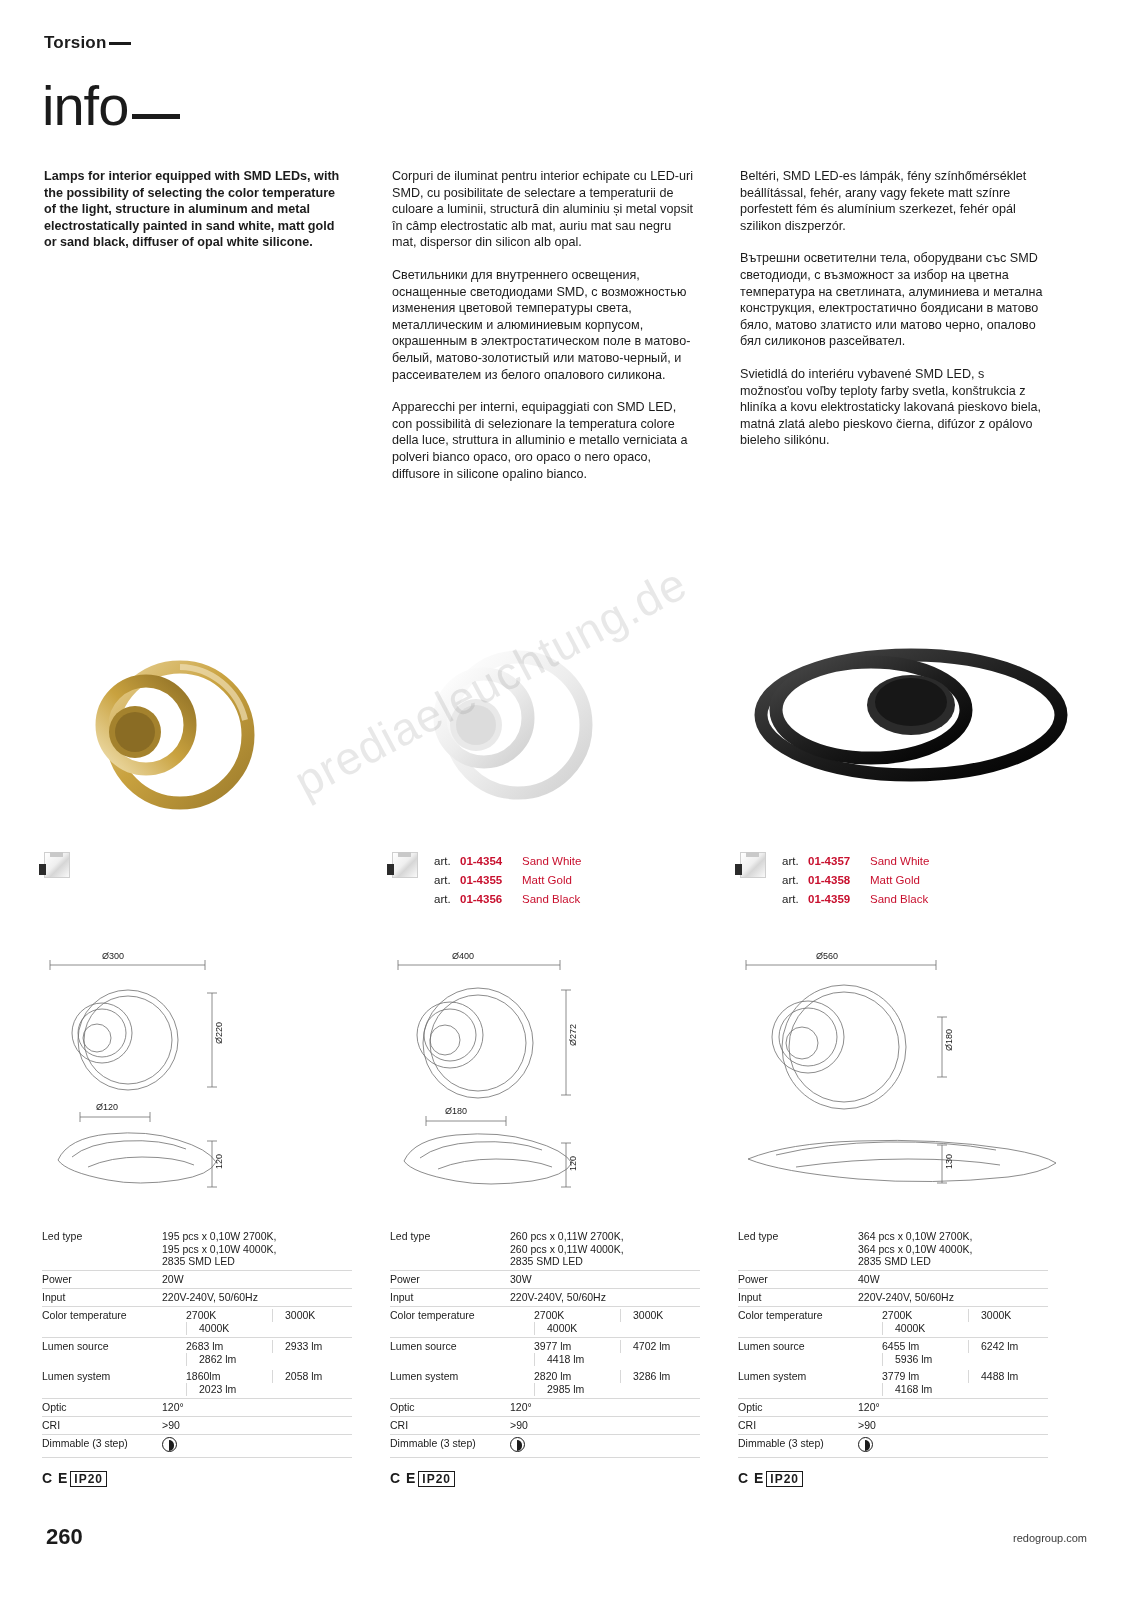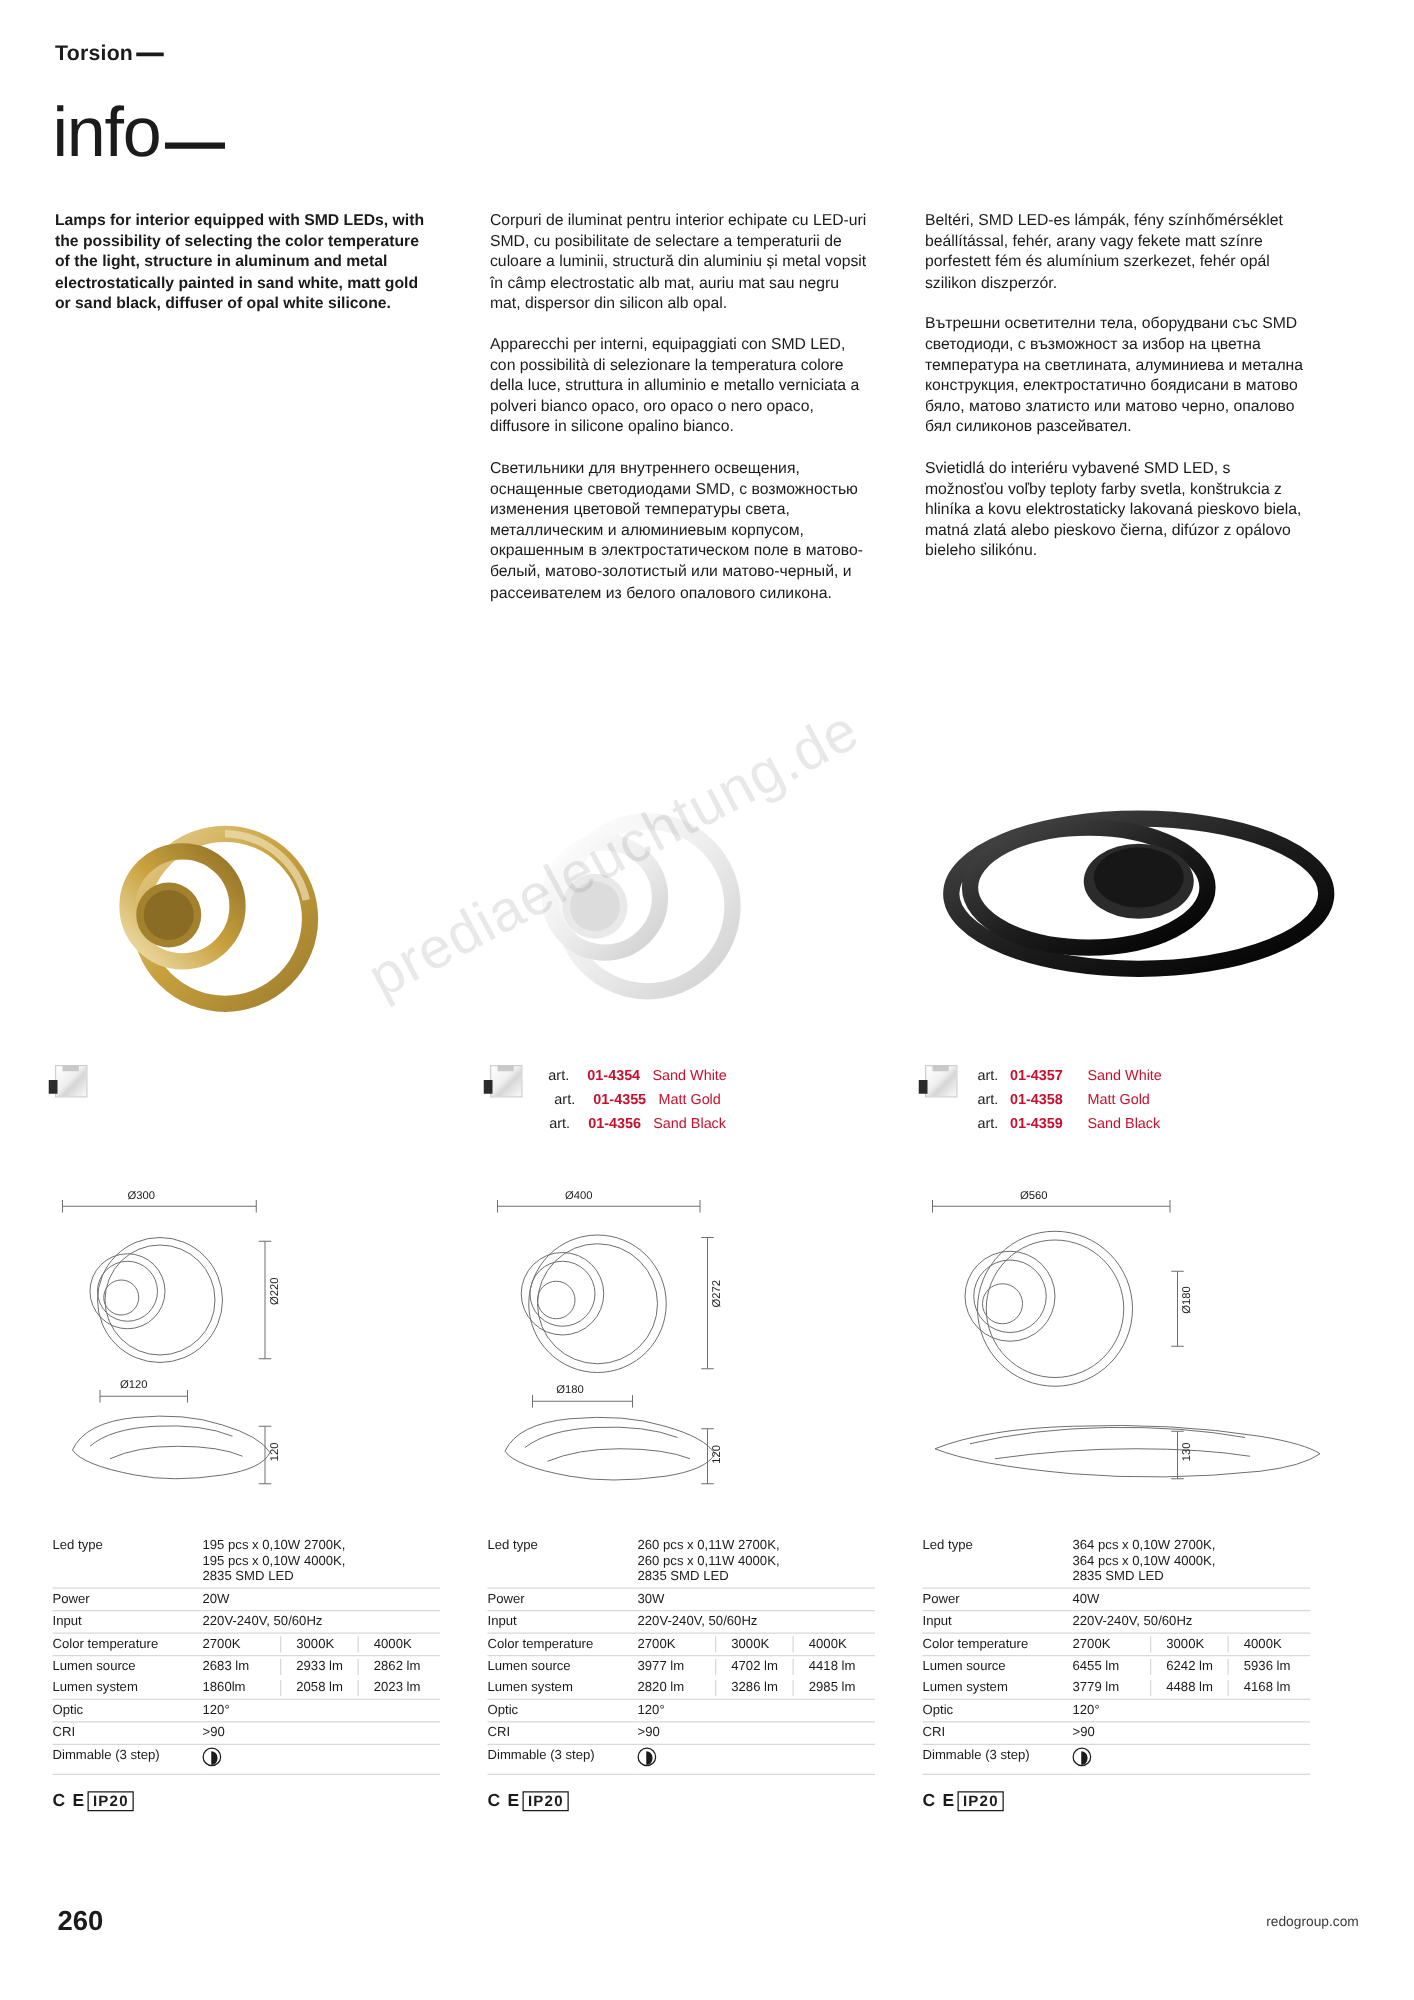--- a/index.html
+++ b/index.html
@@ -53,21 +53,21 @@
   }
 
   
   .product { position:absolute; top:600px; width:348px; }
   .p1 { left:40px; }
   .p2 { left:388px; }
   .p3 { left:736px; }
 
   
   .artblock { position:absolute; top:852px; }
-  .a1 { left:44px; } .a2 { left:392px;text-align:center; } .a3 { left:740px; }
+  .a1 { left:44px; } .a2 { left:392px; } .a3 { left:740px; }
   .swatchbox { position:relative; width:30px; height:30px; float:left; margin-right:12px; }
   .swatch {
     width:26px; height:26px; border:1px solid #cfcfcf;
     background:linear-gradient(135deg,#ffffff 0%,#efefef 45%,#d6d6d6 60%,#fafafa 100%);
   }
   .swatch .tab { position:absolute; left:-5px; top:12px; width:7px; height:11px; background:#2b2b2b; }
   .swatch .top { position:absolute; left:6px; top:0px; width:13px; height:5px; background:#c9c9c9; }
   .artlist { float:left; font-size:11.5px; line-height:19px; }
   .artlist .row { white-space:nowrap; }
   .artlist .lbl { color:#1b1b1b; display:inline-block; width:26px; }
@@ -86,21 +86,21 @@
   .s2 { left:390px; width:310px; }
   .s3 { left:738px; width:310px; }
   .spec table { border-collapse:collapse; width:100%; }
   .spec td { padding:2px 0 2px 0; vertical-align:top; line-height:13px; }
   .spec tr { border-bottom:1px solid #d8d8d8; }
   .spec tr.noline { border-bottom:none; }
   .spec td.k { width:120px; color:#1b1b1b; }
   .spec td.v { color:#1b1b1b; }
   .spec .ledtype td.v { line-height:12.5px; }
   .ct td { padding:2px 0; }
-  .ctcell { display:inline-block; width:62px; }
+  .ctcell { display:inline-block; width:62px;margin-left:24px; }
   .ctsep { border-left:1px solid #d8d8d8; padding-left:12px; }
   .cert { margin-top:12px; font-size:14px; font-weight:700; letter-spacing:1px; }
   .ipbox { border:1.4px solid #1b1b1b; padding:0 3px; font-size:12px; font-weight:700; margin-left:2px; }
 
   
   .dimglyph {
     display:inline-block; width:15px; height:15px; border-radius:50%;
     border:1.4px solid #1b1b1b; position:relative;
   }
   .dimglyph:after{
@@ -119,22 +119,22 @@
 
   <div class="brand"><span>Torsion</span><span class="dash"></span></div>
   <div class="maintitle"><span>info</span><span class="dash2"></span></div>
 
   <div class="cols">
     <div class="col c1">
       <p>Lamps for interior equipped with SMD LEDs, with the possibility of selecting the color temperature of the light, structure in aluminum and metal electrostatically painted in sand white, matt gold or sand black, diffuser of opal white silicone.</p>
     </div>
     <div class="col c2">
       <p>Corpuri de iluminat pentru interior echipate cu LED-uri SMD, cu posibilitate de selectare a temperaturii de culoare a luminii, structură din aluminiu și metal vopsit în câmp electrostatic alb mat, auriu mat sau negru mat, dispersor din silicon alb opal.</p>
+      <p>Светильники для внутреннего освещения, оснащенные светодиодами SMD, с возможностью изменения цветовой температуры света, металлическим и алюминиевым корпусом, окрашенным в электростатическом поле в матово-белый, матово-золотистый или матово-черный, и рассеивателем из белого опалового силикона.</p>
       <p>Apparecchi per interni, equipaggiati con SMD LED, con possibilità di selezionare la temperatura colore della luce, struttura in alluminio e metallo verniciata a polveri bianco opaco, oro opaco o nero opaco, diffusore in silicone opalino bianco.</p>
-      <p>Светильники для внутреннего освещения, оснащенные светодиодами SMD, с возможностью изменения цветовой температуры света, металлическим и алюминиевым корпусом, окрашенным в электростатическом поле в матово-белый, матово-золотистый или матово-черный, и рассеивателем из белого опалового силикона.</p>
     </div>
     <div class="col c3">
       <p>Beltéri, SMD LED-es lámpák, fény színhőmérséklet beállítással, fehér, arany vagy fekete matt színre porfestett fém és alumínium szerkezet, fehér opál szilikon diszperzór.</p>
       <p>Вътрешни осветителни тела, оборудвани със SMD светодиоди, с възможност за избор на цветна температура на светлината, алуминиева и метална конструкция, електростатично боядисани в матово бяло, матово златисто или матово черно, опалово бял силиконов разсейвател.</p>
       <p>Svietidlá do interiéru vybavené SMD LED, s možnosťou voľby teploty farby svetla, konštrukcia z hliníka a kovu elektrostaticky lakovaná pieskovo biela, matná zlatá alebo pieskovo čierna, difúzor z opálovo bieleho silikónu.</p>
     </div>
   </div>
 
   <div class="product p1">
     <svg width="348" height="250" viewBox="0 0 348 250">

